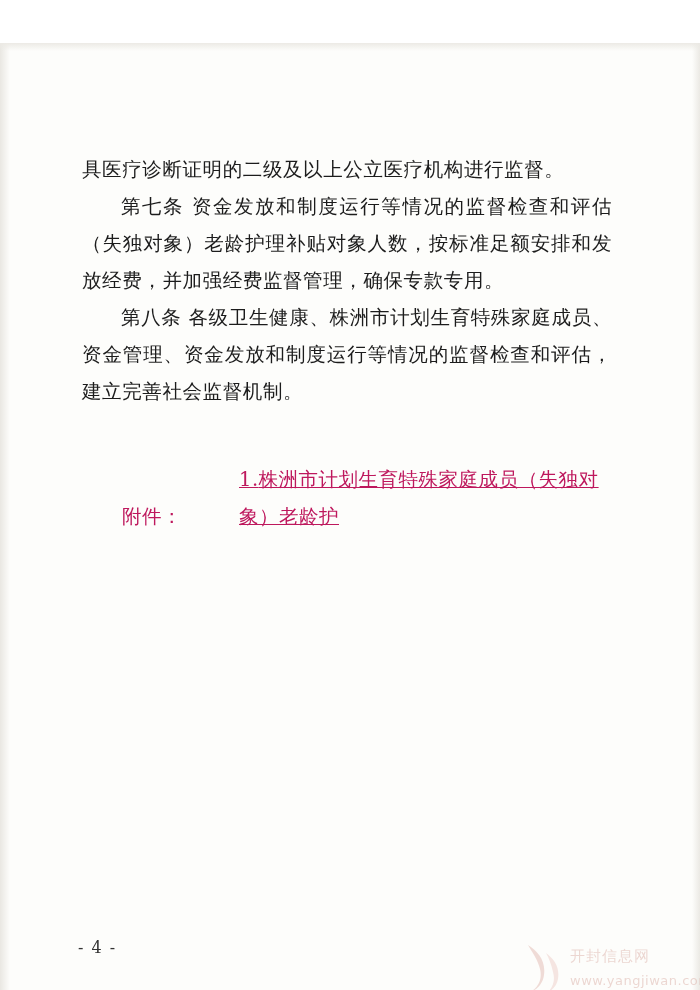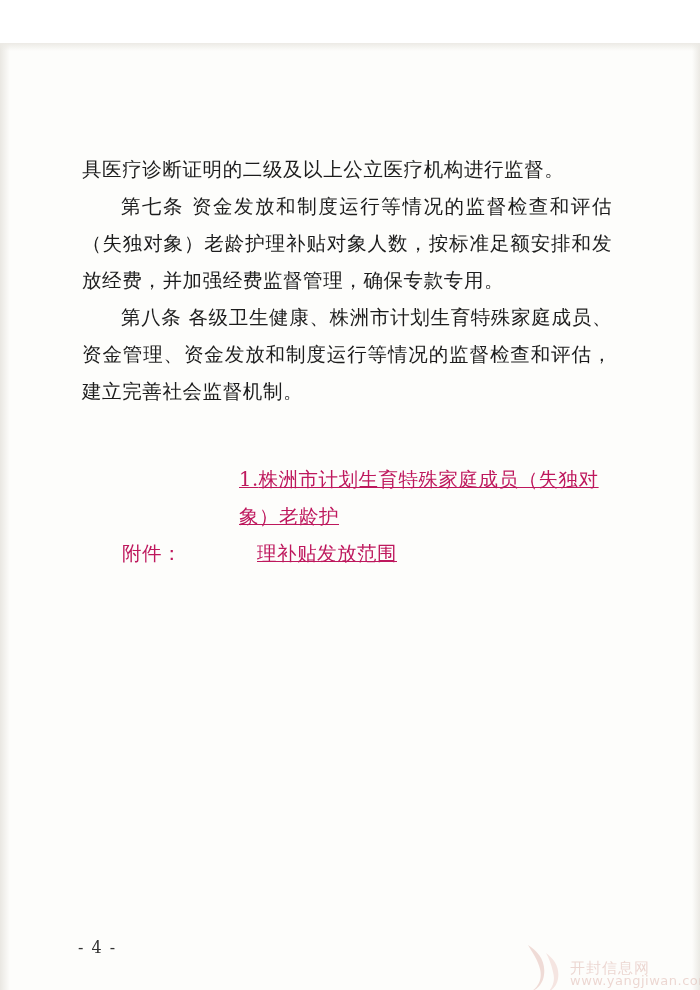--- a/index.html
+++ b/index.html
@@ -106,21 +106,21 @@
   .wm-mark {
     position: absolute;
     left: 8px;
     top: 2px;
     width: 46px;
     height: 52px;
   }
   .wm-text {
     position: absolute;
     left: 58px;
-    top: 20px;
+    top: 8px;
     font-size: 15px;
     color: #d8a9a0;
     letter-spacing: 1px;
     font-family: "DejaVu Sans", sans-serif;
     white-space: nowrap;
   }
   .wm-url {
     position: absolute;
     left: 58px;
     top: 34px;
@@ -171,21 +171,20 @@
       <p class="para indent">第七条  资金发放和制度运行等情况的监督检查和评估（失独对象）老龄护理补贴对象人数，按标准足额安排和发放经费，并加强经费监督管理，确保专款专用。</p>
       <p class="para indent">第八条  各级卫生健康、株洲市计划生育特殊家庭成员、资金管理、资金发放和制度运行等情况的监督检查和评估，建立完善社会监督机制。</p>
     </div>
 
     <div class="attach-block">
       <div class="attach-row">
         <div class="attach-label">附件：</div>
         <div class="attach-items">
           <div class="attach-item">
             <span>1.</span><span>株洲市计划生育特殊家庭成员（失独对象）老龄护</span>
-            <span class="cont">理补贴发放范围</span>
           </div>
         </div>
       </div>
     </div>
 
     <div class="page-number">- 4 -</div>
 
     <div class="watermark">
       <svg class="wm-mark" viewBox="0 0 46 52">
         <path d="M8 4 C18 10, 26 20, 24 34 C23 42, 18 48, 12 50 C20 44, 22 36, 20 28 C18 19, 12 11, 8 4 Z" fill="#e0b3ab"></path>

